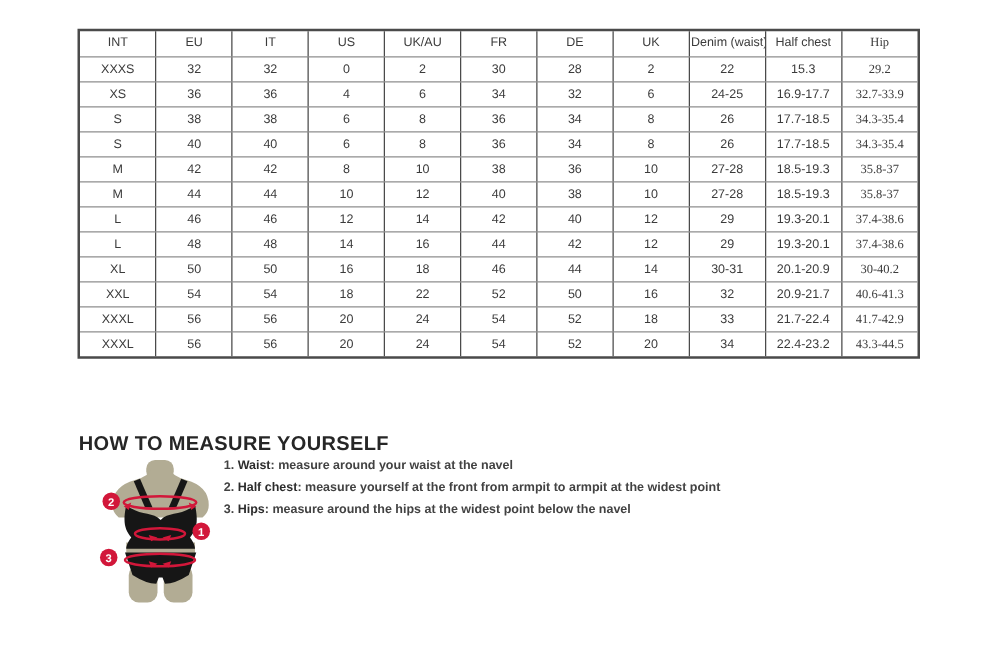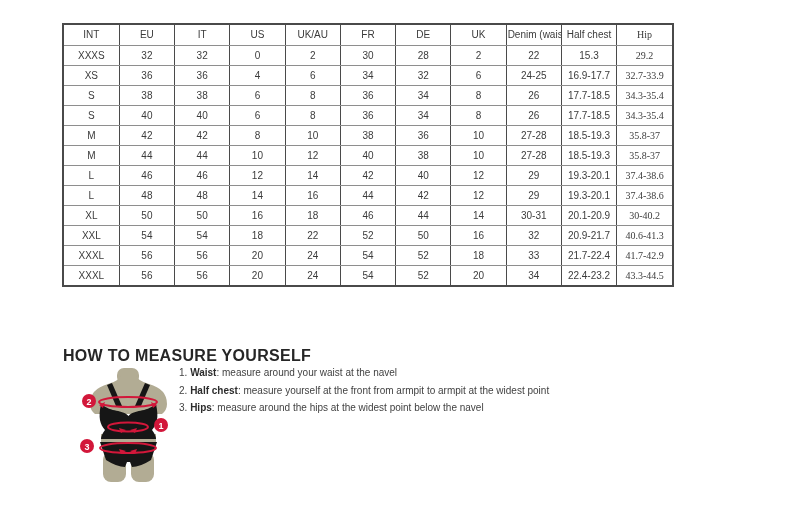--- a/index.html
+++ b/index.html
@@ -15,21 +15,21 @@
   html,body{margin:0;padding:0;}
   body{
     width:798px;height:519px;
     background:#ffffff;
     font-family:"Liberation Sans",sans-serif;
     position:relative;
     overflow:hidden;
   }
   
   .table-frame{
-    position:absolute;left:62px;top:23px;width:612px;
+    position:absolute;left:62px;top:23px;width:674px;
     border:2px solid var(--border-dark);
   }
   table.size-table{
     border-collapse:collapse;
     table-layout:fixed;
     width:100%;
     font-size:10px;
     color:var(--text);
   }
   .size-table th,.size-table td{
@@ -61,20 +61,21 @@
     position:absolute;left:70px;top:368px;
     width:118px;height:122px;
   }
   .steps{
     position:absolute;left:179px;top:368px;
     font-size:10px;color:#424242;
   }
   .steps .step{
     margin-bottom:7.5px;
     line-height:10px;
+    font-weight:bold;
   }
   .steps .step b{color:#2c2c2c;}
 </style>
 </head>
 <body>
 
 <div class="table-frame">
   <table class="size-table">
     <thead>
       <tr>

